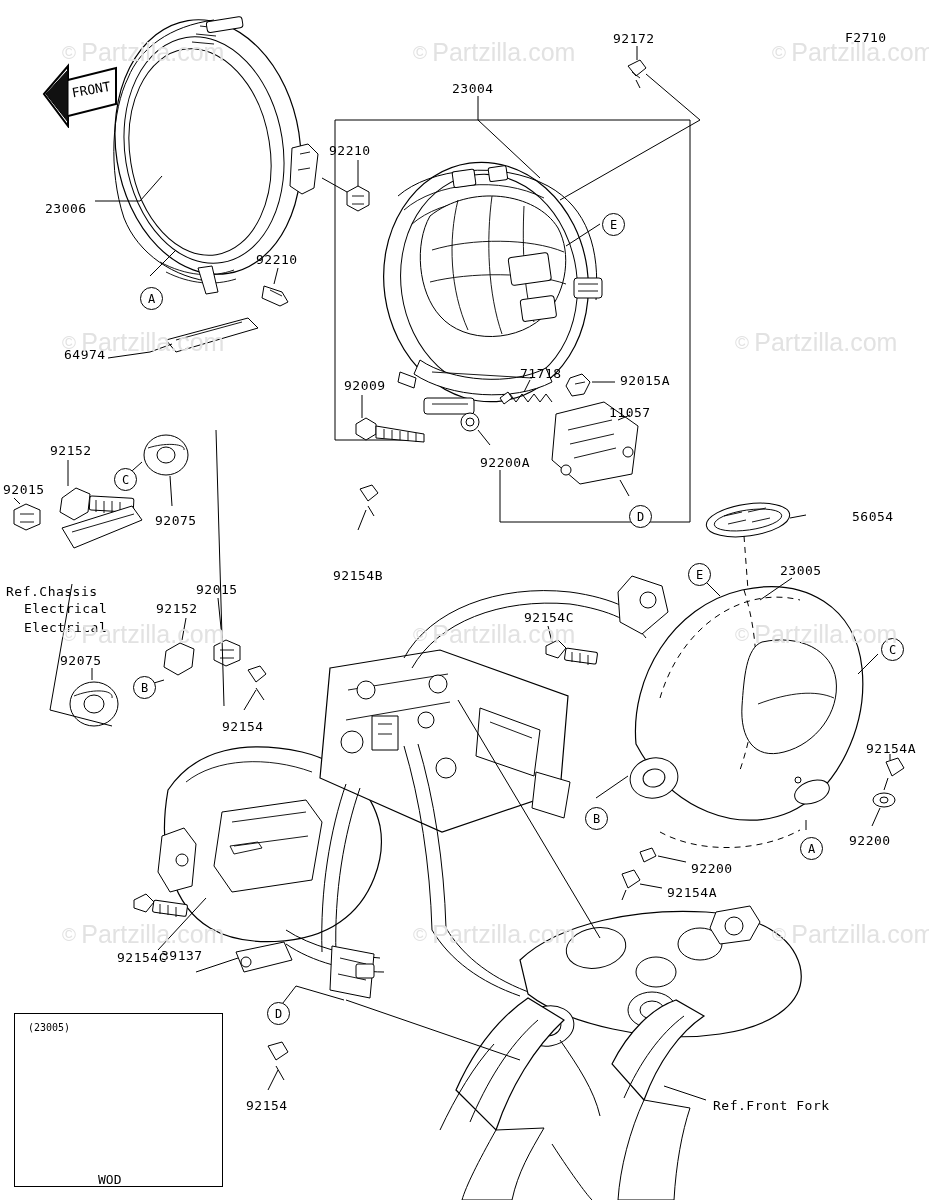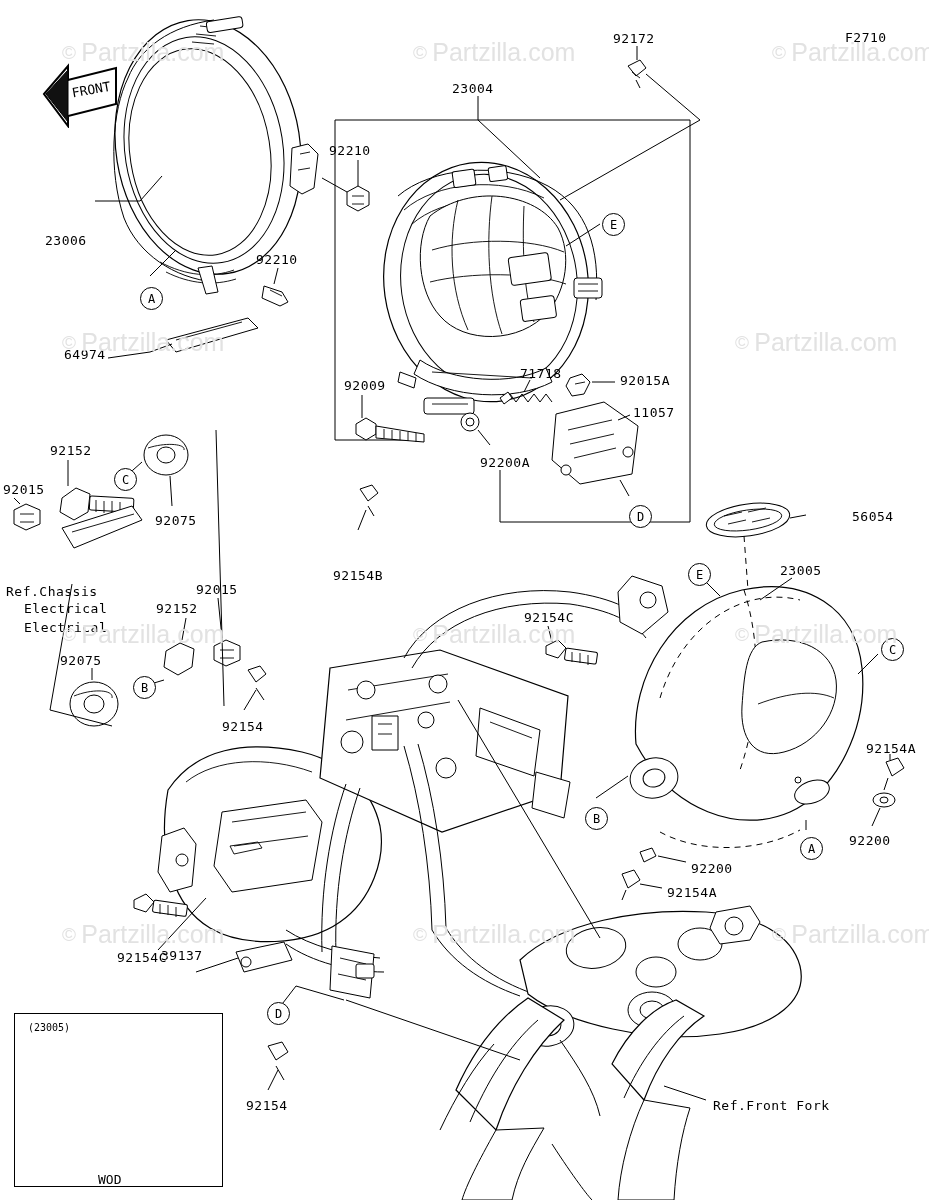--- a/index.html
+++ b/index.html
@@ -426,30 +426,30 @@
     </svg>
   </div>
 
   <div id="sheet-code" class="lbl" style="left:845px; top:30px;">F2710</div>
 
   <div id="wod-box"></div>
   <div id="wod-code">(23005)</div>
   <div id="wod-label">WOD</div>
 
   <div id="callout-layer">
-      <div class="lbl" style="left: 45px; top: 201px; margin-top: 32px;">23006</div>
+      <div class="lbl" style="left: 45px; top: 201px;">23006</div>
       <div class="lbl" style="left: 329px; top: 143px;">92210</div>
       <div class="lbl" style="left: 256px; top: 252px;">92210</div>
       <div class="lbl" style="left: 64px; top: 347px;">64974</div>
       <div class="lbl" style="left: 452px; top: 81px; text-align: right;">23004</div>
       <div class="lbl" style="left: 613px; top: 31px; text-align: right;">92172</div>
       <div class="lbl" style="left: 344px; top: 378px;">92009</div>
       <div class="lbl" style="left: 520px; top: 366px;">71718</div>
       <div class="lbl" style="left: 620px; top: 373px;">92015A</div>
-      <div class="lbl" style="left: 633px; top: 405px;">11057</div>
+      <div class="lbl" style="left: 609px; top: 405px;">11057</div>
       <div class="lbl" style="left: 480px; top: 455px;">92200A</div>
       <div class="lbl" style="left: 333px; top: 568px;">92154B</div>
       <div class="lbl" style="left: 50px; top: 443px;">92152</div>
       <div class="lbl" style="left: 3px; top: 482px;">92015</div>
       <div class="lbl" style="left: 155px; top: 513px;">92075</div>
       <div class="lbl" style="left: 6px; top: 584px;">Ref.Chassis</div>
       <div class="lbl" style="left: 24px; top: 601px;">Electrical</div>
       <div class="lbl" style="left: 24px; top: 620px;">Electrical</div>
       <div class="lbl" style="left: 196px; top: 582px;">92015</div>
       <div class="lbl" style="left: 156px; top: 601px;">92152</div>

